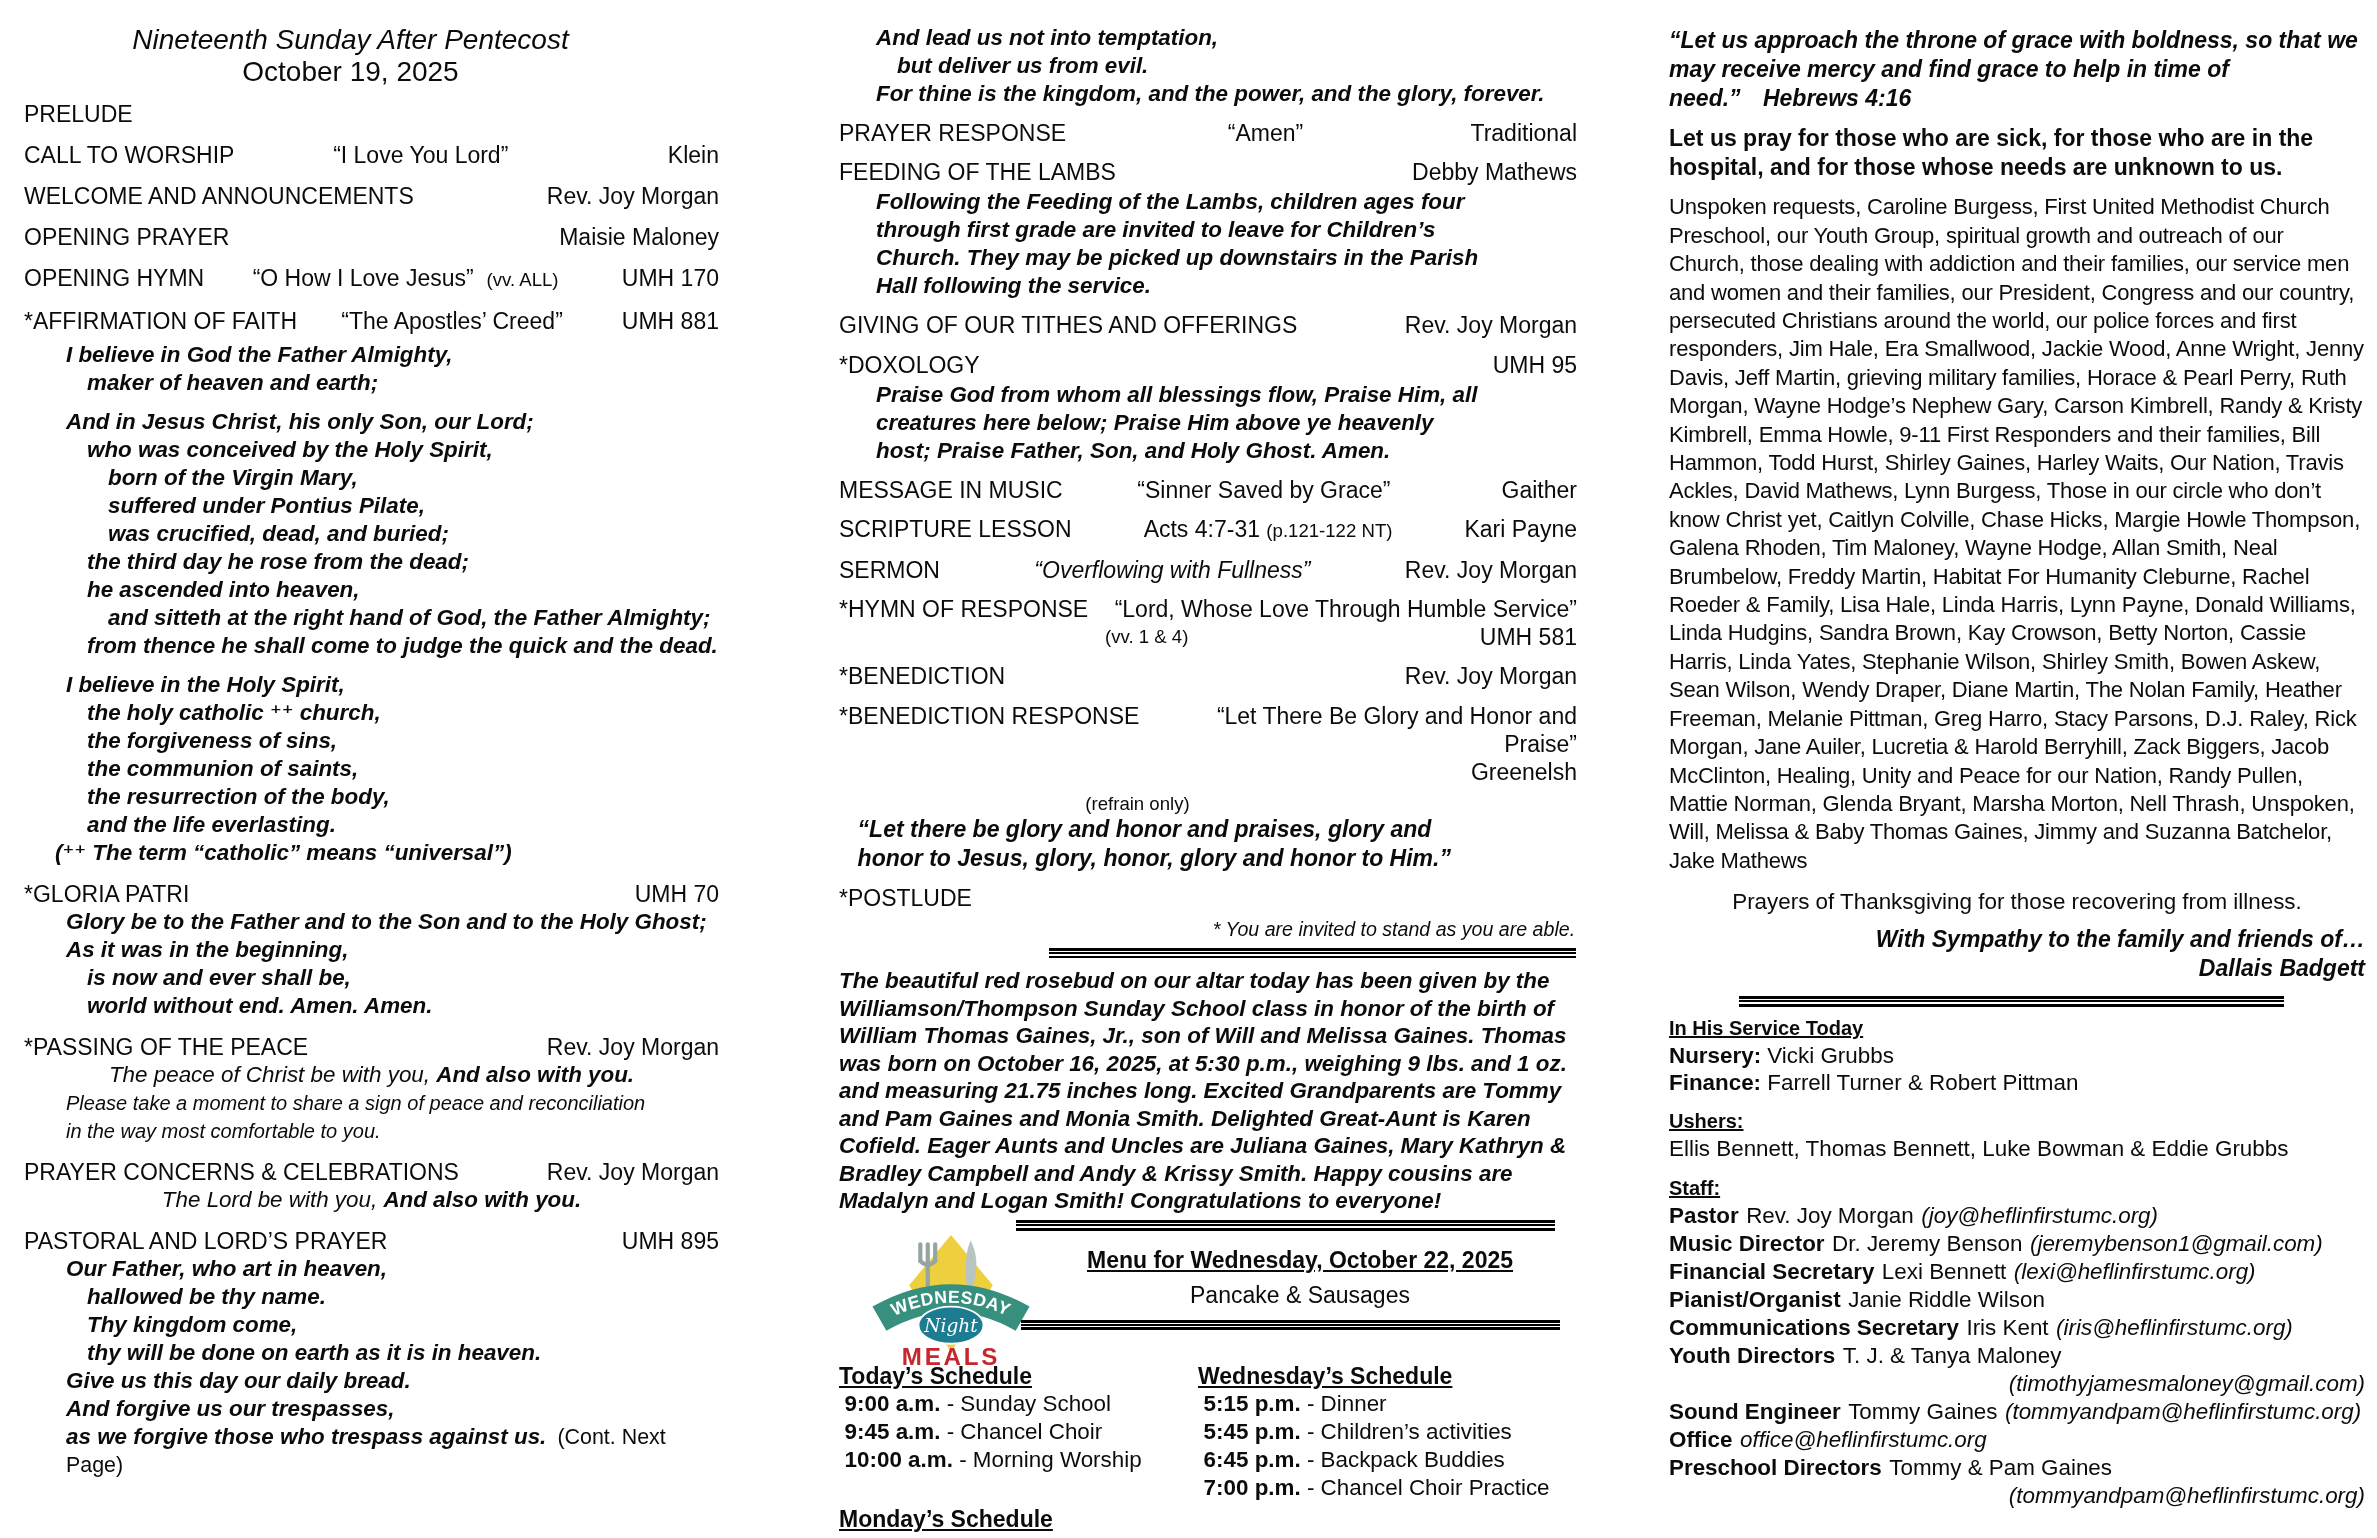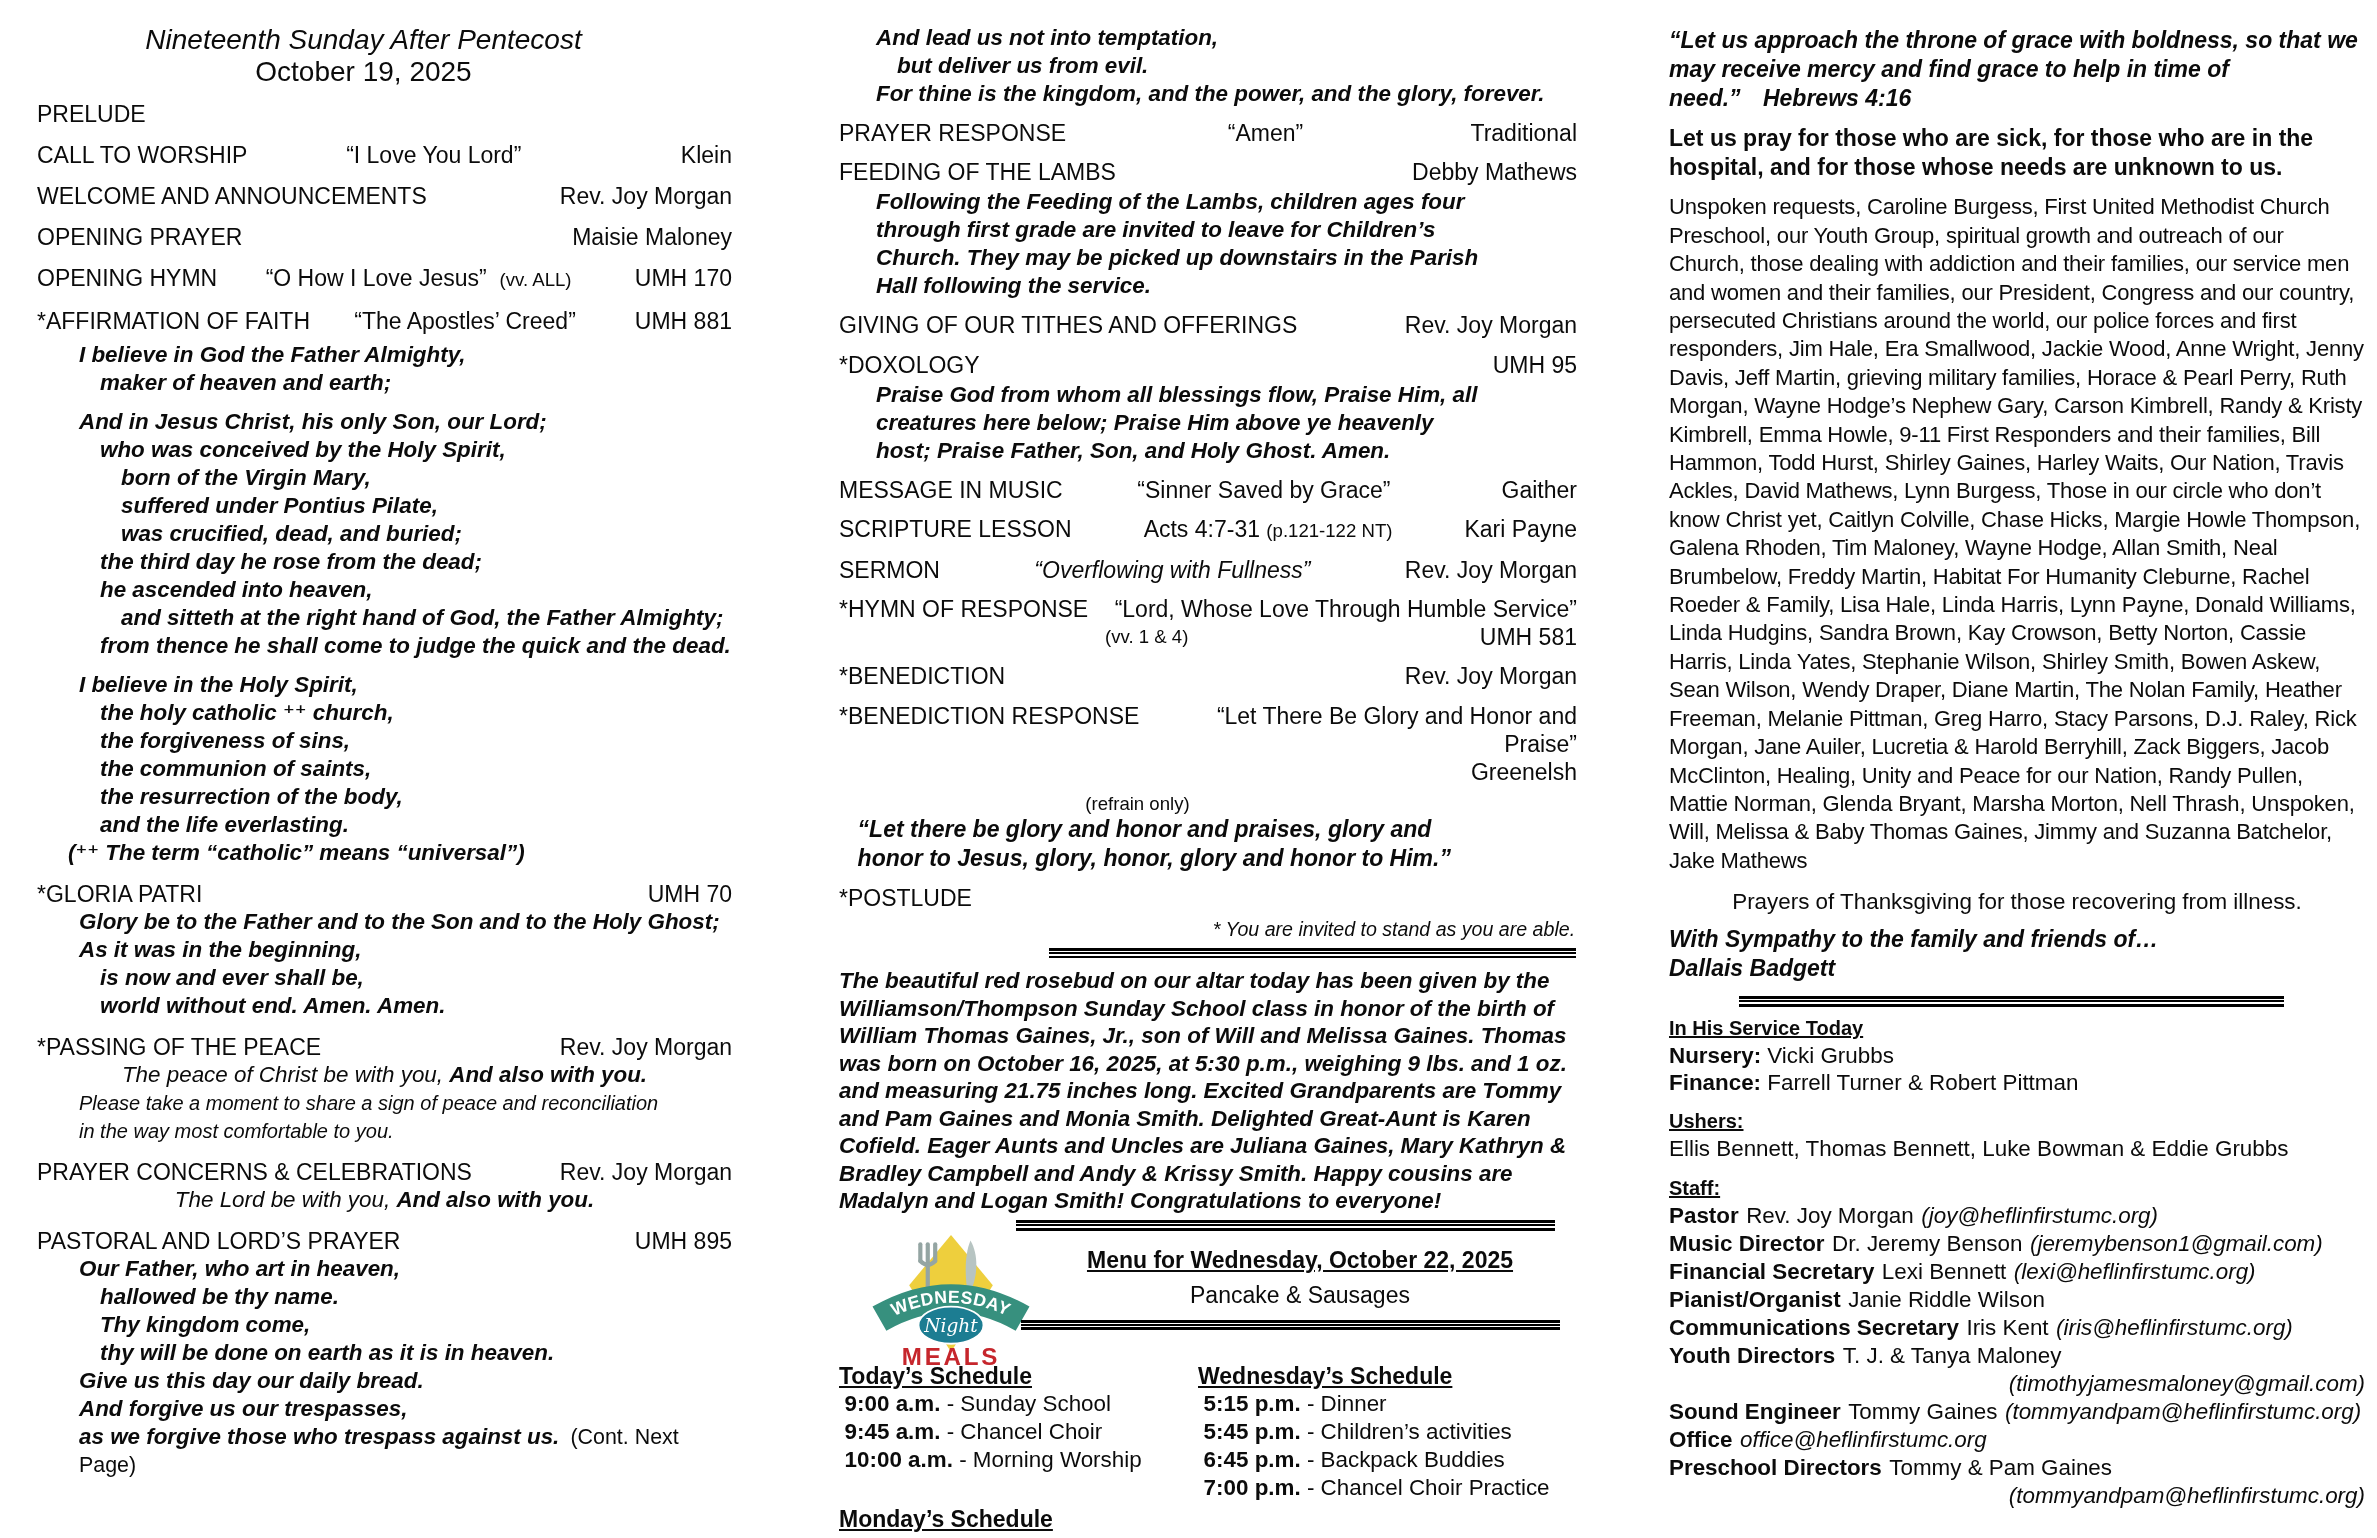--- a/index.html
+++ b/index.html
@@ -1,19 +1,19 @@
 <!DOCTYPE html>
 <html style="font-size:15px"><head>
 <meta charset="utf-8">
 <style>
   html,body{margin:0;padding:0;background:#e8e8e8;}
   .bulletin{position:relative;width:2377px;height:1538px;background:#ffffff;overflow:hidden;
             font-family:"Liberation Sans","DejaVu Sans",sans-serif;color:#0b0b0b;}
   .col{position:absolute;top:0;}
-  #col1{left:37px;width:695px;}
+  #col1{left:24px;width:695px;}
   #col2{left:839px;width:738px;}
   #col3{left:1669px;width:696px;}
 
   
   .title{width:653px;margin-top:22.4px;text-align:center;font-style:italic;font-size:28px;line-height:35px;}
   .date{width:653px;text-align:center;font-size:28px;line-height:30px;}
 
   
   .sec{display:flex;align-items:baseline;font-size:23px;line-height:28px;margin-top:13px;}
   #col2 .sec{margin-top:11.2px;}
@@ -63,21 +63,21 @@
   .sched-h{font-weight:bold;font-size:23px;line-height:28px;text-decoration:underline;}
   .sched-row{font-size:22.4px;line-height:28px;padding-left:5.6px;}
   .mon{margin-top:3.7px;}
 
   
   .verse{font-weight:bold;font-style:italic;font-size:23px;line-height:29px;margin-top:26px;}
   .verse .ref{margin-left:22.4px;}
   .intro{font-weight:bold;font-size:23px;line-height:29px;margin-top:11.2px;}
   .plist{font-size:22px;line-height:28.4px;letter-spacing:-0.2px;margin-top:11.2px;}
   .thanks{text-align:center;font-size:22.4px;line-height:28px;margin-top:13px;}
-  .symp{text-align:left;font-weight:bold;font-style:italic;font-size:23px;line-height:29px;}
+  .symp{text-align:right;font-weight:bold;font-style:italic;font-size:23px;line-height:29px;}
   .symp1{margin-top:9.3px;}
   #rule4{margin:13px 0 0 70px;width:545px;}
   .rost-h{font-weight:bold;font-size:20px;line-height:28px;text-decoration:underline;}
   .svc-h{margin-top:7.5px;}
   .rost{font-size:22.4px;line-height:27px;}
   .blk{margin-top:11.2px;}
   .staff-line{font-size:22.4px;line-height:28px;}
   .staff-line .nm{margin-left:7.5px;}
   .staff-line .em{margin-left:7.5px;}
   .right-email{text-align:right;font-style:italic;}

